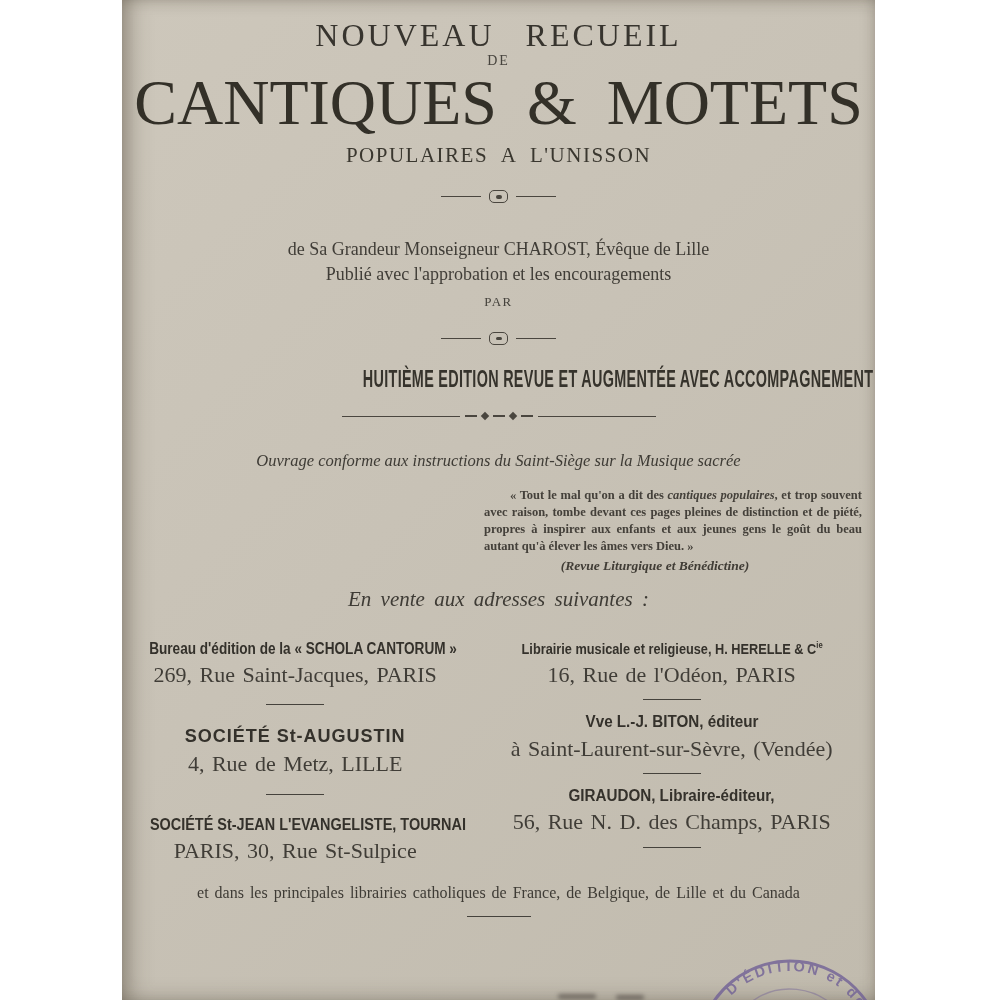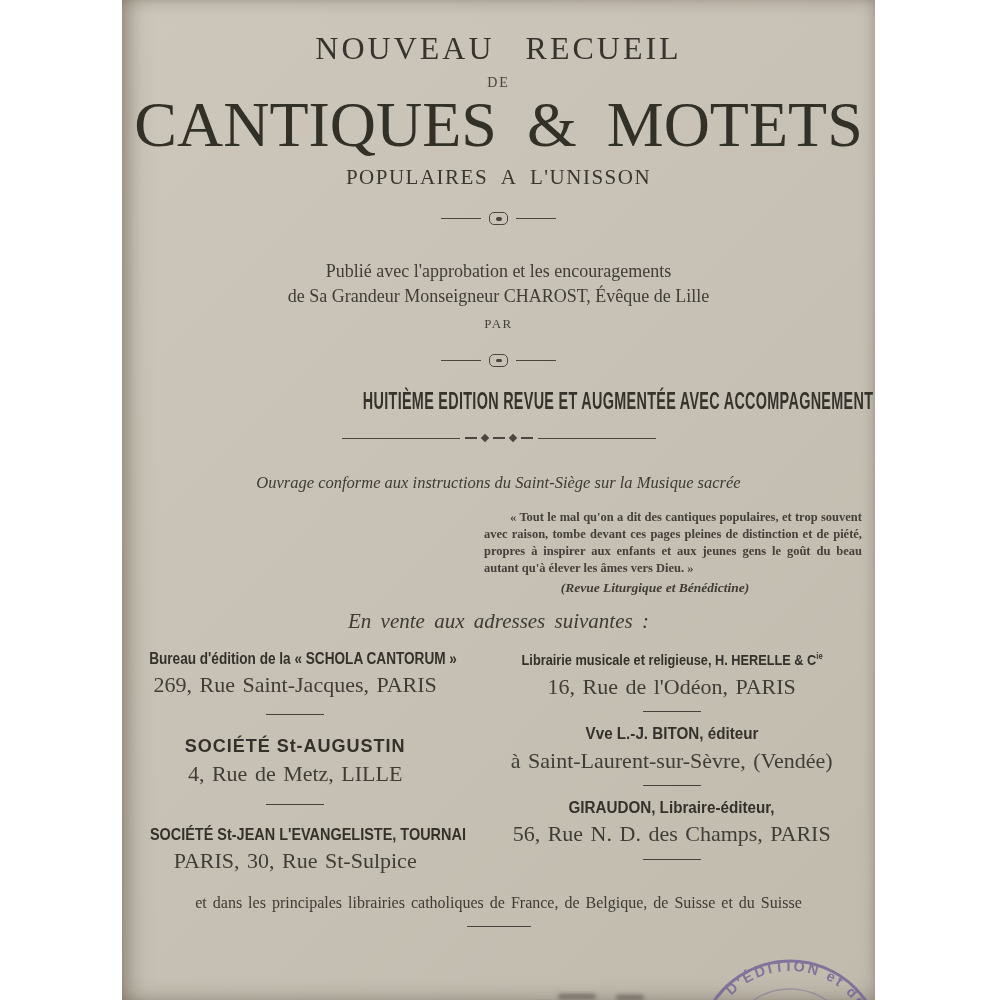--- a/index.html
+++ b/index.html
@@ -15,22 +15,22 @@
     position:relative;box-sizing:border-box;
     width:753px;height:1000px;margin-left:122px;
     overflow:hidden;text-align:center;
     background:linear-gradient(135deg,#cdc7bb 0%,#c8c2b6 45%,#c1bbae 100%);
     box-shadow:
       inset 16px 0 24px -12px rgba(70,60,45,.5),
       inset -7px 0 16px -9px rgba(70,60,45,.35),
       inset 0 -12px 26px -16px rgba(70,60,45,.3),
       inset 0 10px 18px -14px rgba(70,60,45,.25);
   }
-  .series{padding-top:31px;font-size:32px;letter-spacing:3px;word-spacing:20px;color:#37342e;line-height:1.1;}
-  .de{margin-top:9px;font-size:14px;letter-spacing:2px;color:#47443e;}
+  .series{padding-top:18px;font-size:32px;letter-spacing:3px;word-spacing:20px;color:#37342e;line-height:1.1;}
+  .de{font-size:14px;letter-spacing:2px;color:#47443e;}
   .main-title{margin-top:1px;font-size:64px;line-height:1.02;letter-spacing:0;word-spacing:14px;color:#333028;}
   .subtitle{margin-top:8px;font-size:21px;letter-spacing:1.5px;word-spacing:7px;color:#3a372f;}
 
   .orn{margin-top:22px;display:flex;align-items:center;justify-content:center;gap:8px;}
   .orn-line{width:40px;border-top:1.6px solid #4a463f;height:0;}
   .orn-box{width:17px;height:11px;border:1.7px solid #4a463f;border-radius:5px;display:inline-flex;align-items:center;justify-content:center;}
   .orn-dot{width:6px;height:3.5px;background:#4a463f;border-radius:2px;}
 
   .approb{margin-top:34px;font-size:18px;line-height:1.38;color:#403d37;}
   .par{margin-top:7px;font-size:13px;letter-spacing:1.5px;color:#45423c;}
@@ -49,30 +49,30 @@
   .fl-tick{width:12px;border-top:2.2px solid #4a463f;height:0;}
   .fl-diamond{width:6px;height:6px;background:#4a463f;transform:rotate(45deg);}
 
   .conformity{margin-top:30px;font-size:16.5px;line-height:1.42;color:#3e3b35;font-style:italic;}
 
   .quote{
     margin:14px 0 0 362px;width:378px;box-sizing:border-box;
     text-align:justify;text-indent:26px;
     font-size:12.5px;font-weight:700;line-height:1.38;color:#44403a;
   }
-  .quote .emph{}
+  .quote .emph{font-style:italic;}
   .quote-attr{
     margin:2px 0 0 362px;width:378px;box-sizing:border-box;
     text-align:center;padding-right:36px;
     font-style:italic;font-weight:700;font-size:13.5px;color:#413d36;
   }
 
   .vendors-heading{margin-top:13px;font-style:italic;font-size:21px;word-spacing:4px;color:#3e3b35;}
 
-  .cols{margin-top:16px;display:flex;width:100%;align-items:center;}
+  .cols{margin-top:28px;display:flex;width:100%;}
   .col{box-sizing:border-box;}
   .col-left{width:46%;}
   .col-right{width:54%;}
   .vname{font-family:"Liberation Sans",sans-serif;font-weight:700;color:#34312b;line-height:1.15;}
   .cond{display:inline-block;white-space:nowrap;transform:scaleX(.85);transform-origin:center;}
   .cond95{display:inline-block;white-space:nowrap;transform:scaleX(.95);transform-origin:center;}
   .fs15{font-size:15px;}
   .fs16{font-size:16px;}
   .fs17{font-size:17px;}
   .vname-lg{font-size:19px;letter-spacing:1px;}
@@ -102,22 +102,22 @@
 
   <div class="orn">
     <span class="orn-line"></span>
     <span class="orn-box">
         <span class="orn-dot"></span>
       </span>
     <span class="orn-line"></span>
   </div>
 
   <div class="approb">
+    <div>de Sa Grandeur Monseigneur CHAROST, Évêque de Lille</div>
     <div>Publié avec l'approbation et les encouragements</div>
-    <div>de Sa Grandeur Monseigneur CHAROST, Évêque de Lille</div>
   </div>
   <div class="par">PAR</div>
 
   <div class="orn">
     <span class="orn-line"></span>
     <span class="orn-box">
         <span class="orn-dot"></span>
       </span>
     <span class="orn-line"></span>
   </div>
@@ -177,21 +177,21 @@
       <div class="vdiv"></div>
       <div class="vendor">
         <div class="vname"><span class="cond95 fs16">GIRAUDON, Libraire-éditeur,</span></div>
         <div class="vaddr">56, Rue N. D. des Champs, PARIS</div>
       </div>
       <div class="vdiv"></div>
     </div>
 
   </div>
 
-  <div class="distribution">et dans les principales librairies catholiques de France, de Belgique, de Suisse et du Suisse</div>
+  <div class="distribution">et dans les principales librairies catholiques de France, de Belgique, de Lille et du Canada</div>
   <div class="bottom-div"></div>
 
   <span class="smudge smudge-a"></span>
   <span class="smudge smudge-b"></span>
 
   <svg class="stamp" width="230" height="230" viewBox="0 0 230 230" xmlns="http://www.w3.org/2000/svg">
     <circle cx="115" cy="115" r="92" fill="none" stroke="#6f5f96" stroke-width="3"></circle>
     <circle cx="115" cy="115" r="64" fill="none" stroke="#6f5f96" stroke-width="1.4" opacity=".55"></circle>
     <path d="M 78,162 C 98,140 132,184 152,158" fill="none" stroke="#6f5f96" stroke-width="3" opacity=".55"></path>
     <path id="stampArc" d="M 33,115 A 82,82 0 0 1 197,115" fill="none"></path>

